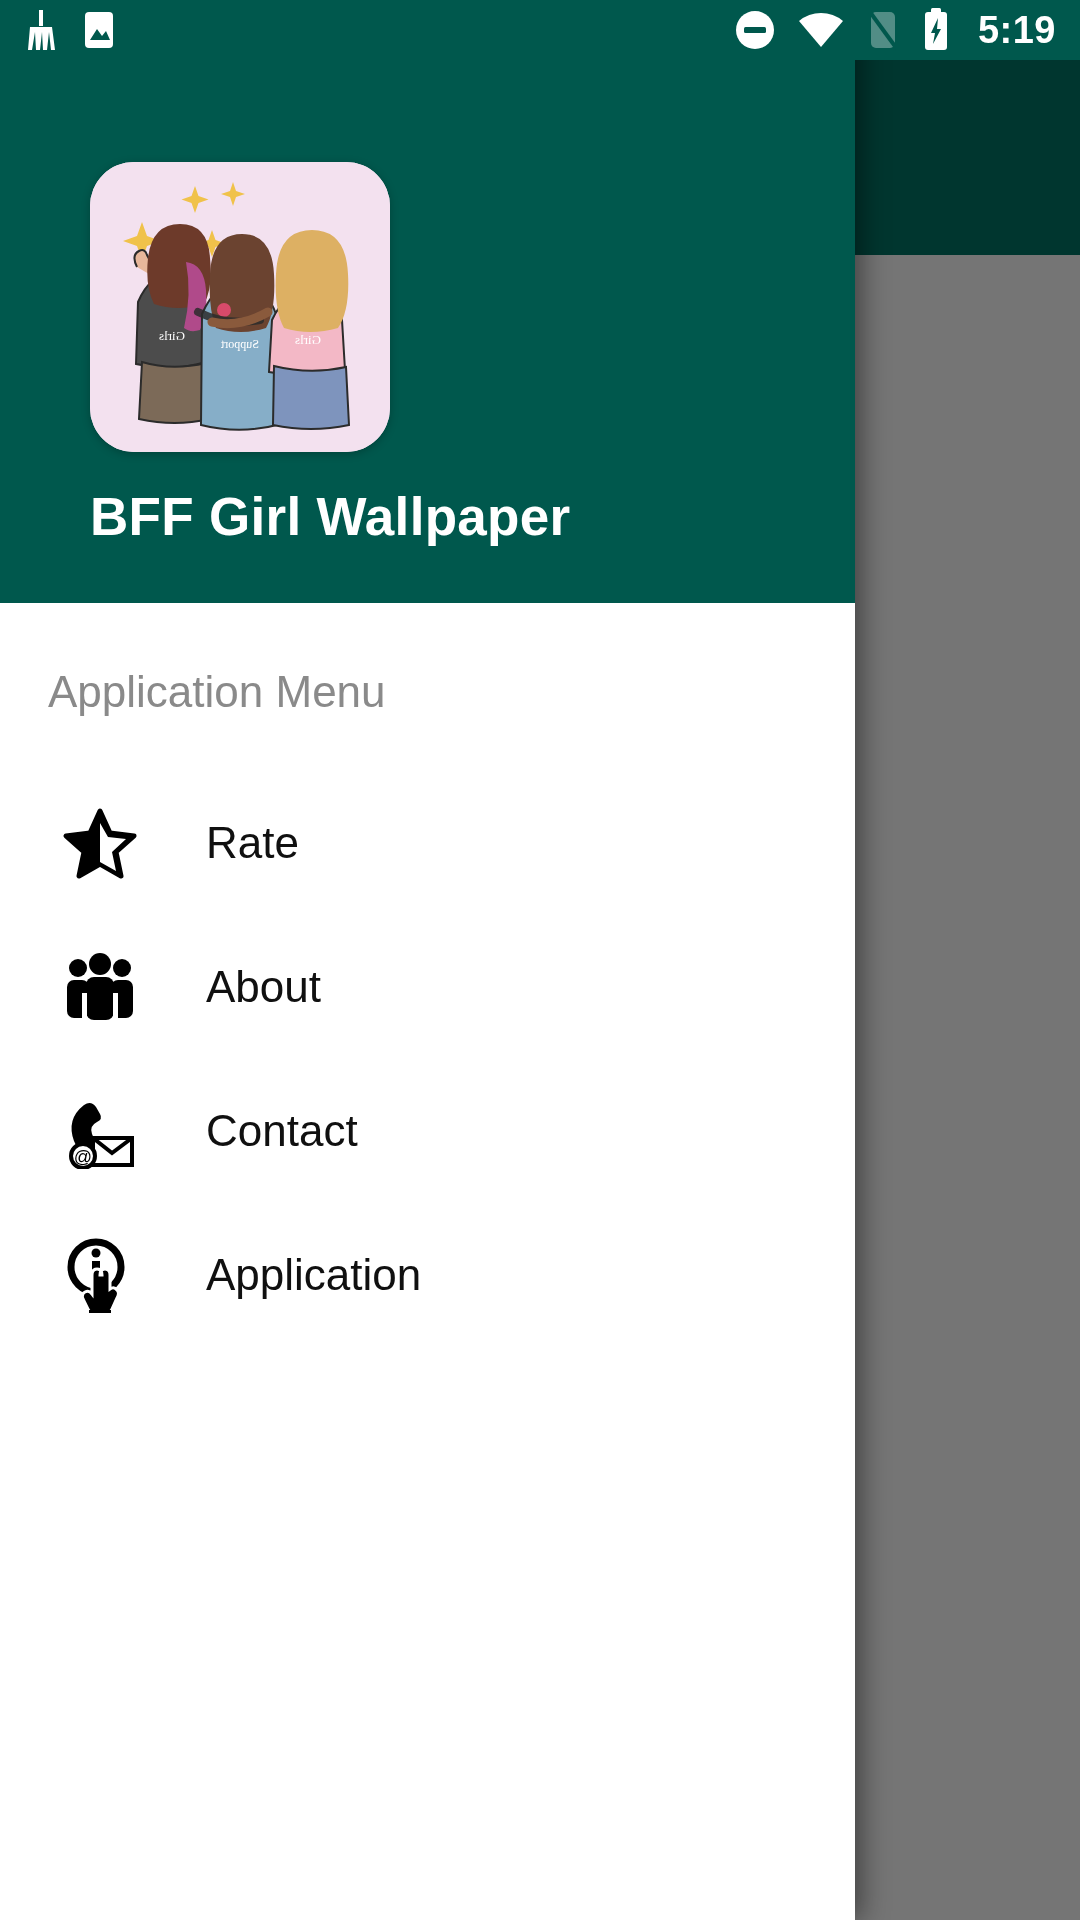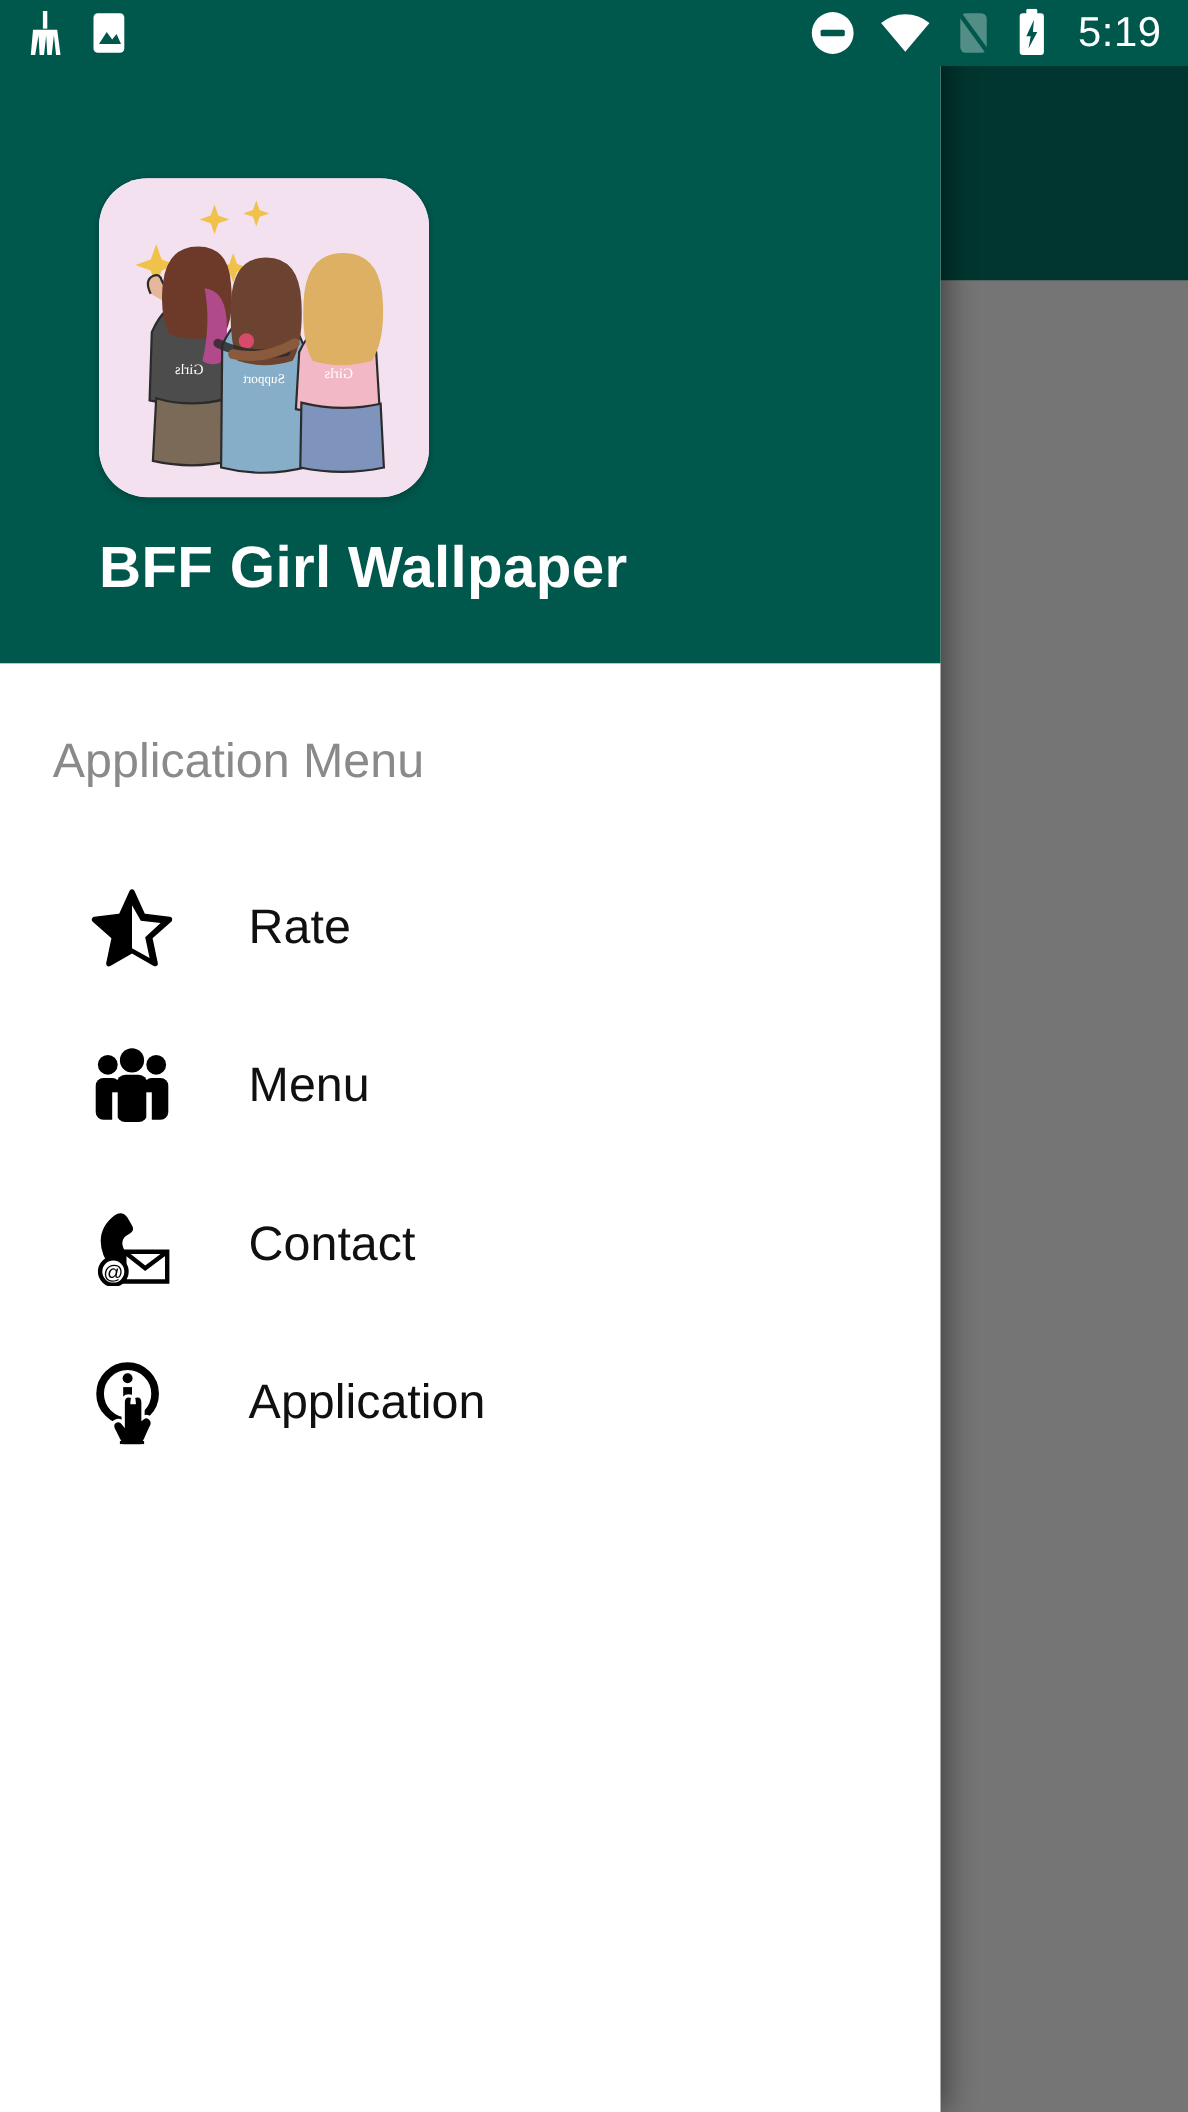--- a/index.html
+++ b/index.html
@@ -66,21 +66,21 @@
 
   
   #statusbar{
     position:absolute; left:0; top:0; width:1080px; height:60px;
     background:#00584d; z-index:60;
     display:flex; align-items:center; padding:0 24px;
   }
   .sb-left{display:flex;align-items:center;gap:24px;}
   .sb-right{margin-left:auto;display:flex;align-items:center;gap:22px;}
   .sb-icon{display:inline-flex;align-items:center;justify-content:center;}
-  #sb-time{color:#fff;font-size:38px;font-weight:normal;letter-spacing:.5px;margin-left:6px;}
+  #sb-time{color:#fff;font-size:38px;font-weight:bold;letter-spacing:.5px;margin-left:6px;}
 
   
   #drawer{
     position:absolute; left:0; top:0; width:855px; height:1920px;
     background:#ffffff; z-index:50;
     box-shadow:6px 0 26px rgba(0,0,0,.45);
     display:flex; flex-direction:column;
   }
   #drawer-header{
     width:855px; height:603px; background:#00584d;
@@ -93,21 +93,21 @@
     box-shadow:0 2px 8px rgba(0,0,0,.25);
   }
   #drawer-app-title{
     color:#ffffff; font-size:53px; font-weight:bold; letter-spacing:.3px;
   }
   #menu-section-label{
     color:#8a8a8a; font-size:44px; margin:64px 0 0 48px;
   }
   #menu-list{ margin-top:54px; }
   .menu-item{
-    display:flex; align-items:center; height:144px; padding-left:82px;
+    display:flex; align-items:center; height:144px; padding-left:62px;
   }
   .menu-icon{
     width:76px; height:76px; flex:0 0 76px;
     display:flex; align-items:center; justify-content:center;
   }
   .menu-label{
     margin-left:68px; font-size:44px; color:#101010;
   }
 
   
@@ -281,21 +281,21 @@
           <circle cx="16" cy="19" r="9" fill="#000"></circle>
           <rect x="5" y="31" width="22" height="38" rx="7" fill="#000"></rect>
           <circle cx="60" cy="19" r="9" fill="#000"></circle>
           <rect x="49" y="31" width="22" height="38" rx="7" fill="#000"></rect>
           <circle cx="38" cy="15" r="11" fill="#000"></circle>
           <rect x="24" y="28" width="28" height="43" rx="8" fill="#000"></rect>
           <rect x="20" y="44" width="5" height="27" fill="#fff"></rect>
           <rect x="51" y="44" width="5" height="27" fill="#fff"></rect>
         </svg>
       </span>
-      <span class="menu-label">Menu</span>
+      <span class="menu-label">About</span>
     </div>
 
     <div class="menu-item">
       <span class="menu-icon">
         <svg width="76" height="76" viewBox="0 0 76 76">
           <path d="M12 48 q-8 -22 10 -36 q7 -5 12 2 l4 7 q3 5 -3 8 q-8 4 -5 12 q2 7 10 8 q7 1 6 7 l-1 8 q-1 8 -9 5 q-18 -6 -24 -21 z" fill="#000"></path>
           <path d="M31 45 L70 45 L70 72 L31 72 Z" fill="#fff" stroke="#000" stroke-width="4"></path>
           <path d="M31 45 L50 60 L70 45" fill="none" stroke="#000" stroke-width="4"></path>
           <circle cx="21" cy="63" r="12" fill="#fff" stroke="#000" stroke-width="4"></circle>
           <text x="21" y="70" font-size="18" text-anchor="middle" fill="#000" font-family="Liberation Sans, sans-serif">@</text>

